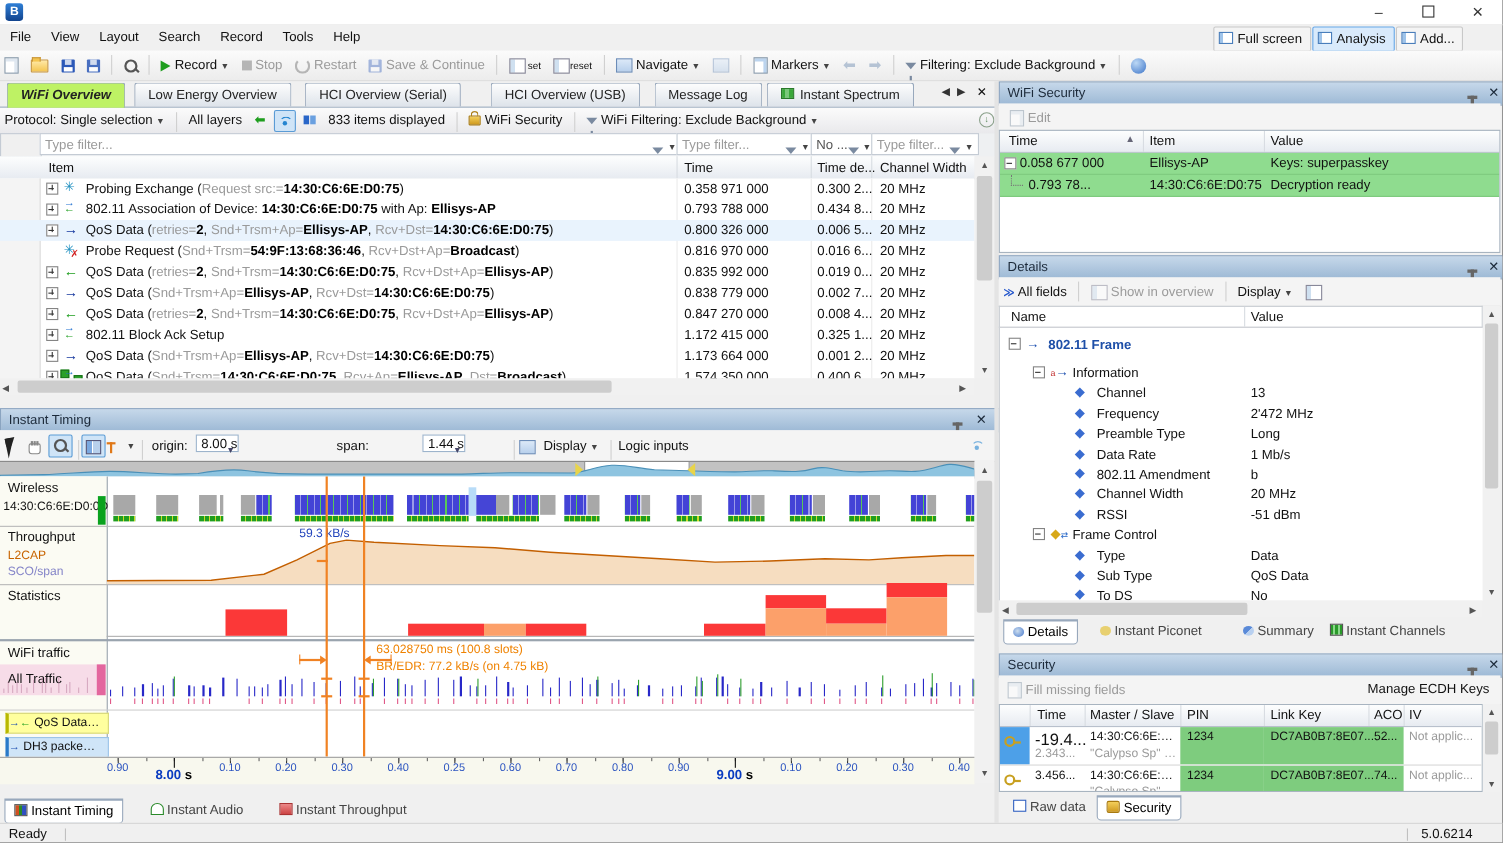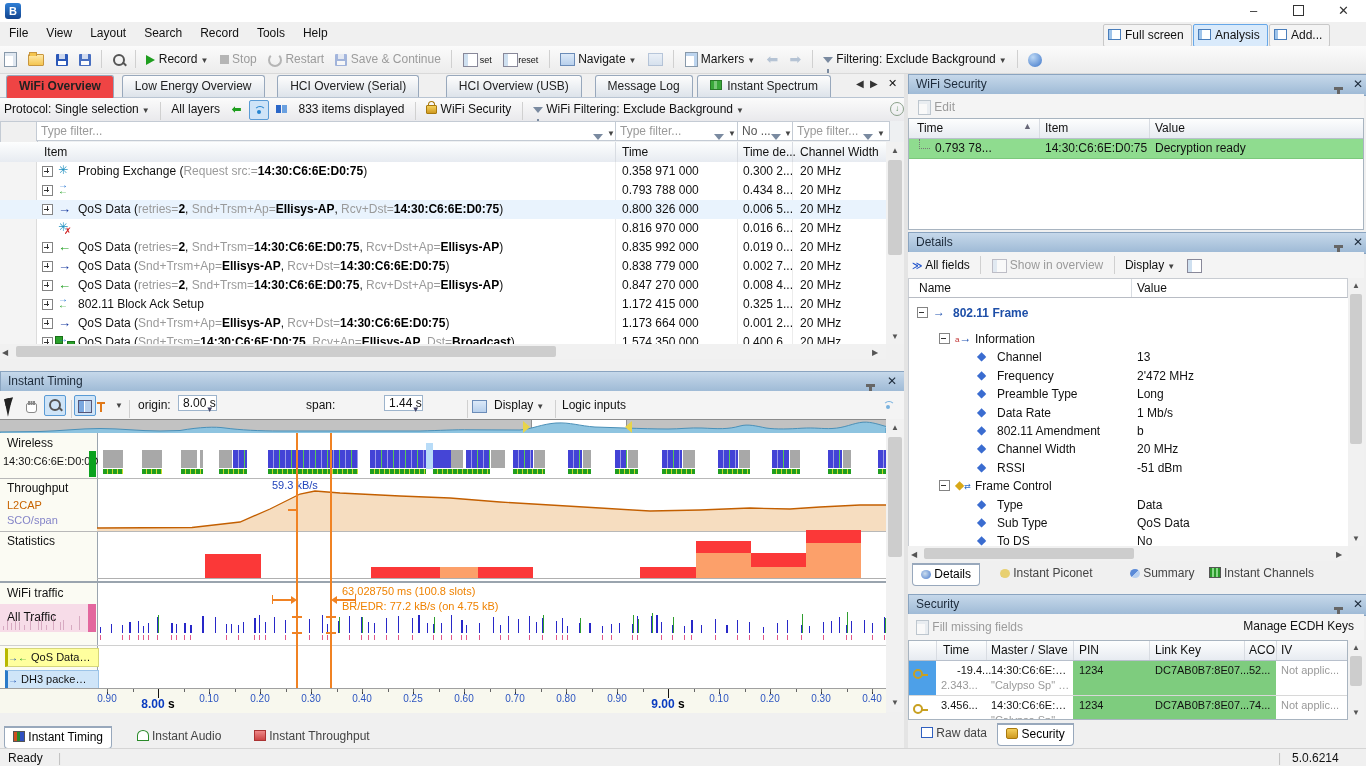--- a/index.html
+++ b/index.html
@@ -62,21 +62,21 @@
   .selbox{display:inline-block;border:1px solid #5a9bd5;background:#cfe4f7;border-radius:2px;}
   .ic-cols{width:12px;height:11px;border:1px solid #557;background:linear-gradient(90deg,#7aa8e0 0 5px,#fff 5px 6px,#b8d0ec 6px);}
   .ic-marker{width:2px;height:10px;background:#e07818;}
   .ic-marker:before{content:"";position:absolute;left:-3px;top:0;width:8px;height:2px;background:#e07818;}
   .expander{display:inline-block;width:9px;height:9px;border:1px solid #848484;background:#fff;position:relative;vertical-align:1px;}
   .expander:before{content:"";position:absolute;left:1px;top:3.5px;width:5px;height:1.5px;background:#333;}
   .expander.plus:after{content:"";position:absolute;left:3.5px;top:1px;width:1.5px;height:5px;background:#333;}
   
   .doctab{top:75px;height:21px;line-height:20px;padding:0 12px;background:linear-gradient(#fdfdfd,#dde3ea);
           border:1px solid #98a8bc;border-bottom:none;border-radius:3px 3px 0 0;font-size:12px;color:#222;}
-  .doctab.active{background:#ef4444;font-weight:bold;height:22px;z-index:3;}
+  .doctab.active{background:#bef264;font-weight:bold;height:22px;z-index:3;font-style:italic;}
   
   .subbar{left:0;top:97px;width:905px;height:23px;background:linear-gradient(#fbfbfb,#e9e9ec);border-top:1px solid #b8c4d2;border-bottom:1px solid #cfcfcf;}
   .sublbl{display:inline-block;height:22px;line-height:22px;padding:0 4px;font-size:12px;vertical-align:top;}
   
   .gridhead{background:linear-gradient(#fdfefe,#e7ebf1);border-bottom:1px solid #b8c0cc;}
   .colsep{position:absolute;top:0;width:1px;height:100%;background:#d8dce2;}
   .scroll{background:#f1f1f1;}
   .sthumb{background:#cdcdcd;border-radius:2px;}
   .sarrow{color:#555;font-size:8px;text-align:center;}
   .filtercell{background:#fff;border:1px solid #c4cbd4;color:#9a9a9a;font-size:12px;line-height:18px;padding-left:4px;}
@@ -208,34 +208,36 @@
         <div class="abs" style="left: 622px; top: 2px;">0.358 971 000</div>
         <div class="abs" style="left: 743px; top: 2px;">0.300 2...</div>
         <div class="abs" style="left: 800px; top: 2px;">20 MHz</div>
       </div>
       <div class="abs" style="left: 0px; top: 19px; width: 886px; height: 19px;">
         <span class="expander plus" style="position: absolute; left: 42px; top: 4px;"></span>
         <div class="abs" style="left: 58px; top: 1px; width: 18px; height: 17px;">
           <span style="display:block;line-height:6px;color:#1e6fd0;font-size:10px;font-weight:bold;">→</span>
           <span style="display:block;line-height:6px;color:#1e9e1e;font-size:10px;font-weight:bold;">←</span>
         </div>
+        <div class="abs ellipsis" style="left: 78px; top: 2px; width: 530px;"><span class="">802.11 Association of Device: </span><span class="bv">14:30:C6:6E:D0:75</span><span class=""> with Ap: </span><span class="bv">Ellisys-AP</span></div>
         <div class="abs" style="left: 622px; top: 2px;">0.793 788 000</div>
         <div class="abs" style="left: 743px; top: 2px;">0.434 8...</div>
         <div class="abs" style="left: 800px; top: 2px;">20 MHz</div>
       </div>
       <div class="abs" style="left: 0px; top: 38px; width: 886px; height: 19px; background: rgb(233, 243, 253);">
         <span class="expander plus" style="position: absolute; left: 42px; top: 4px;"></span>
         <div class="abs" style="left: 58px; top: 1px; width: 18px; height: 17px;"><span style="color:#16389e;font-weight:bold;font-size:13px;">→</span></div>
         <div class="abs ellipsis" style="left: 78px; top: 2px; width: 530px;"><span class="">QoS Data (</span><span class="gr">retries=</span><span class="bv">2</span><span class="">, </span><span class="gr">Snd+Trsm+Ap=</span><span class="bv">Ellisys-AP</span><span class="">, </span><span class="gr">Rcv+Dst=</span><span class="bv">14:30:C6:6E:D0:75</span><span class="">)</span></div>
         <div class="abs" style="left: 622px; top: 2px;">0.800 326 000</div>
         <div class="abs" style="left: 743px; top: 2px; text-align: center;">0.006 5...</div>
         <div class="abs" style="left: 800px; top: 2px;">20 MHz</div>
       </div>
       <div class="abs" style="left: 0px; top: 57px; width: 886px; height: 19px;">
         <div class="abs" style="left: 58px; top: 1px; width: 18px; height: 17px;"><span style="color:#2090c0;font-weight:bold;">✳</span><span style="color:#d02020;font-size:9px;font-weight:bold;position:relative;left:-4px;top:3px;">✗</span></div>
+        <div class="abs ellipsis" style="left: 78px; top: 2px; width: 530px;"><span class="">Probe Request (</span><span class="gr">Snd+Trsm=</span><span class="bv">54:9F:13:68:36:46</span><span class="">, </span><span class="gr">Rcv+Dst+Ap=</span><span class="bv">Broadcast</span><span class="">)</span></div>
         <div class="abs" style="left: 622px; top: 2px;">0.816 970 000</div>
         <div class="abs" style="left: 743px; top: 2px;">0.016 6...</div>
         <div class="abs" style="left: 800px; top: 2px;">20 MHz</div>
       </div>
       <div class="abs" style="left: 0px; top: 76px; width: 886px; height: 19px;">
         <span class="expander plus" style="position: absolute; left: 42px; top: 4px;"></span>
         <div class="abs" style="left: 58px; top: 1px; width: 18px; height: 17px;"><span style="color:#1e9e1e;font-weight:bold;font-size:13px;">←</span></div>
         <div class="abs ellipsis" style="left: 78px; top: 2px; width: 530px;"><span class="">QoS Data (</span><span class="gr">retries=</span><span class="bv">2</span><span class="">, </span><span class="gr">Snd+Trsm=</span><span class="bv">14:30:C6:6E:D0:75</span><span class="">, </span><span class="gr">Rcv+Dst+Ap=</span><span class="bv">Ellisys-AP</span><span class="">)</span></div>
         <div class="abs" style="left: 622px; top: 2px;">0.835 992 000</div>
         <div class="abs" style="left: 743px; top: 2px;">0.019 0...</div>
@@ -708,20 +710,26 @@
     <div class="gridhead" style="height:19px;position:relative;">
       <span class="abs" style="left:8px;top:2px;">Time</span>
       <span class="abs" style="left:114px;top:2px;font-size:9px;color:#667;">▲</span>
       <span class="abs" style="left:136px;top:2px;">Item</span>
       <span class="abs" style="left:246px;top:2px;">Value</span>
       <div class="colsep" style="left:130px;"></div>
         <div class="colsep" style="left:240px;"></div>
     </div>
     <div id="wifisecrows">
         <div style="position: relative; height: 19px; background: rgb(143, 220, 143); border-bottom: 1px solid rgb(124, 200, 124);">
+          <span class="expander" style="position: absolute; left: 4px; top: 4px;"></span>
+          <div class="abs" style="left: 18px; top: 2px;">0.058 677 000</div>
+          <div class="abs" style="left: 136px; top: 2px;">Ellisys-AP</div>
+          <div class="abs" style="left: 246px; top: 2px;">Keys: superpasskey</div>
+        </div>
+        <div style="position: relative; height: 19px; background: rgb(143, 220, 143); border-bottom: 1px solid rgb(124, 200, 124);">
           <div class="abs" style="left: 10px; top: 0px; width: 10px; height: 9px; border-left: 1px dotted rgb(119, 119, 119); border-bottom: 1px dotted rgb(119, 119, 119);"></div>
           <div class="abs" style="left: 26px; top: 2px;">0.793 78...</div>
           <div class="abs" style="left: 136px; top: 2px;">14:30:C6:6E:D0:75</div>
           <div class="abs" style="left: 246px; top: 2px;">Decryption ready</div>
         </div>
       </div>
   </div>
 
   <div class="abs panelhead" style="left:908px;top:232px;width:456px;height:20px;">
     <span>Details</span>
@@ -848,21 +856,21 @@
         <div class="colsep" style="left:164px;"></div>
       <div class="colsep" style="left:240px;"></div>
         <div class="colsep" style="left:335px;"></div>
         <div class="colsep" style="left:367px;"></div>
     </div>
     <div id="securityrows">
         <div style="position: relative; height: 34px; border-bottom: 1px solid rgb(216, 216, 216); overflow: hidden;">
           <div class="abs" style="left: 0px; top: 0px; width: 27px; height: 34px; background: rgb(77, 160, 232);">
             <span class="ic ic-key" style="position: absolute; left: 4px; top: 8px;"></span>
           </div>
-          <div class="abs" style="left: 32px; top: 3px; font-size: 11px; margin-left: 16px;">-19.4...</div>
+          <div class="abs" style="left: 32px; top: 3px; font-size: 15px;">-19.4...</div>
           <div class="abs gr" style="left: 32px; top: 18px; font-size: 11px;">2.343...</div>
           <div class="abs ellipsis" style="left: 82px; top: 3px; width: 80px; font-size: 11px;">14:30:C6:6E:D0...</div>
           <div class="abs gr ellipsis" style="left: 82px; top: 18px; width: 80px; font-size: 11px;">"Calypso Sp" 00:...</div>
           <div class="abs" style="left: 164px; top: 0px; width: 76px; height: 34px; background: rgb(126, 204, 126);">
             <span style="position:absolute;left:6px;top:3px;font-size:11px;">1234</span>
           </div>
           <div class="abs" style="left: 240px; top: 0px; width: 127px; height: 34px; background: rgb(126, 204, 126);">
             <span style="position:absolute;left:6px;top:3px;font-size:11px;">DC7AB0B7:8E07...</span>
             <span style="position:absolute;left:100px;top:3px;font-size:11px;">52...</span>
           </div>

